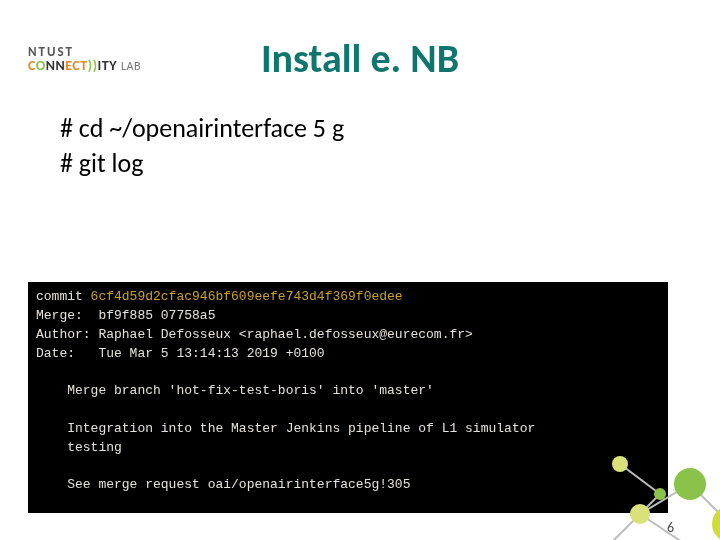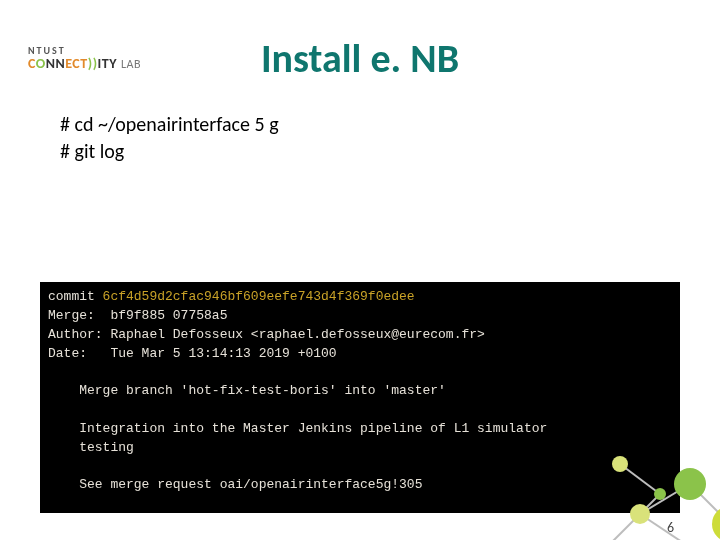--- a/index.html
+++ b/index.html
@@ -1,26 +1,26 @@
 <!DOCTYPE html>
 <html><head>
 <meta charset="utf-8">
 <style>
   * { margin: 0; padding: 0; box-sizing: border-box; }
   html, body { width: 720px; height: 540px; font-family: Calibri, Arial, sans-serif; background: #fff; overflow: hidden; }
   .slide { position: relative; width: 720px; height: 540px; background: #fff; }
   .logo { position: absolute; top: 10px; left: 28px; font-size: 14px; font-weight: bold; letter-spacing: 0.5px; color: #333; }
-  .logo .ntust { font-size: 10px; color: #555; display: block; letter-spacing: 2px; margin-bottom: -2px; }
+  .logo .ntust { font-size: 13px; color: #555; display: block; letter-spacing: 2px; margin-bottom: -2px; }
   .logo .orange { color: #e28a2b; }
   .logo .green { color: #8bc34a; }
   .logo .lab { color: #777; font-weight: normal; font-size: 12px; margin-left: 4px; }
   .title { text-align: center; font-size: 40px; font-weight: 600; color: #0f766e; margin-top: 34px; }
-  .commands { margin: 28px 0 16px 60px; font-size: 20px; line-height: 1.35; color: #000; }
+  .commands { margin: 28px 0 16px 60px; font-size: 26px; line-height: 1.35; color: #000; }
   .commands div { white-space: pre; }
-  .terminal { position: absolute; left: 40px; top: 248px; width: 640px; background: #000; color: #e6e1d8; font-family: "Courier New", monospace; font-size: 13px; line-height: 1.45; padding: 6px 8px 18px 8px; }
+  .terminal { position: absolute; left: 28px; top: 248px; width: 640px; background: #000; color: #e6e1d8; font-family: "Courier New", monospace; font-size: 13px; line-height: 1.45; padding: 6px 8px 18px 8px; }
   .terminal .hash { color: #c9a227; }
   .terminal div { white-space: pre; }
   .page-num { position: absolute; right: 46px; bottom: 38px; font-size: 14px; color: #444; }
   .deco { position: absolute; right: -30px; bottom: -30px; width: 220px; height: 180px; pointer-events: none; }
   .deco svg { width: 100%; height: 100%; }
 </style>
 </head>
 <body>
 
 <div class="slide">

